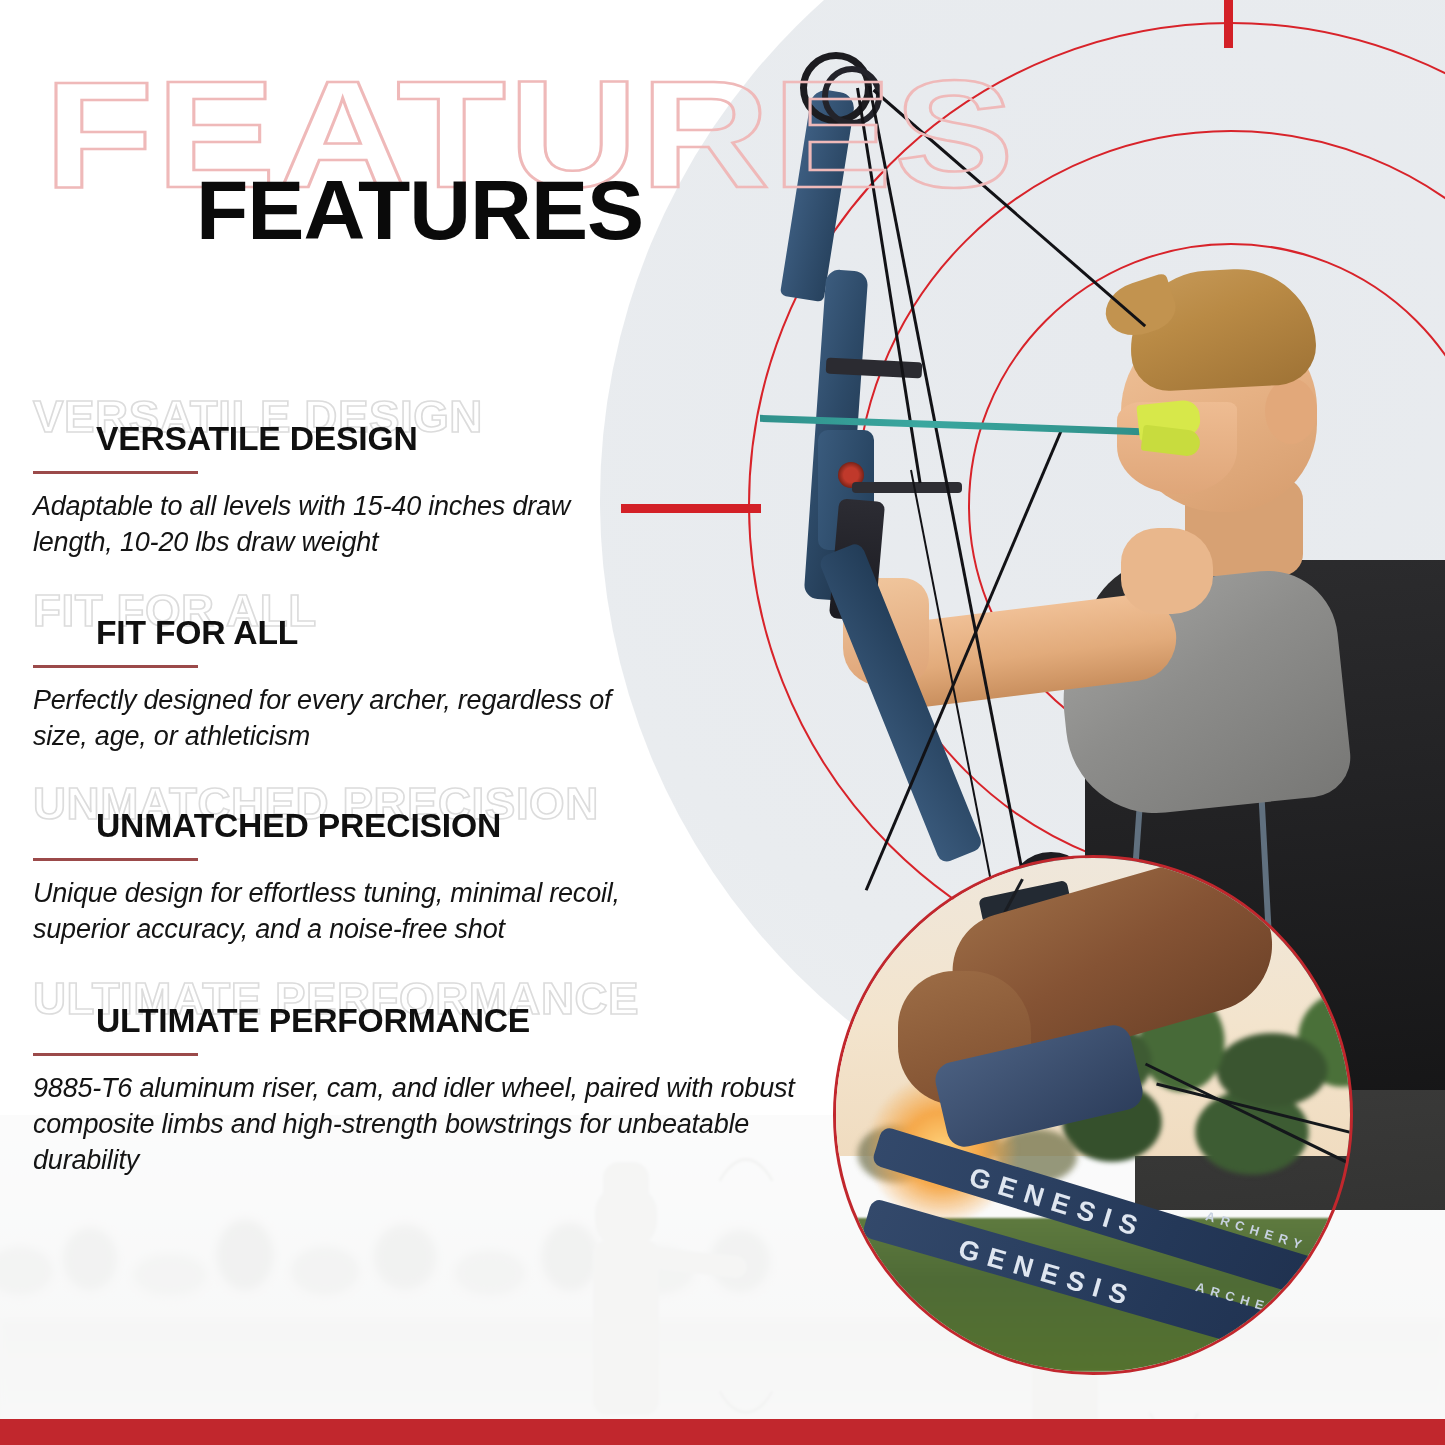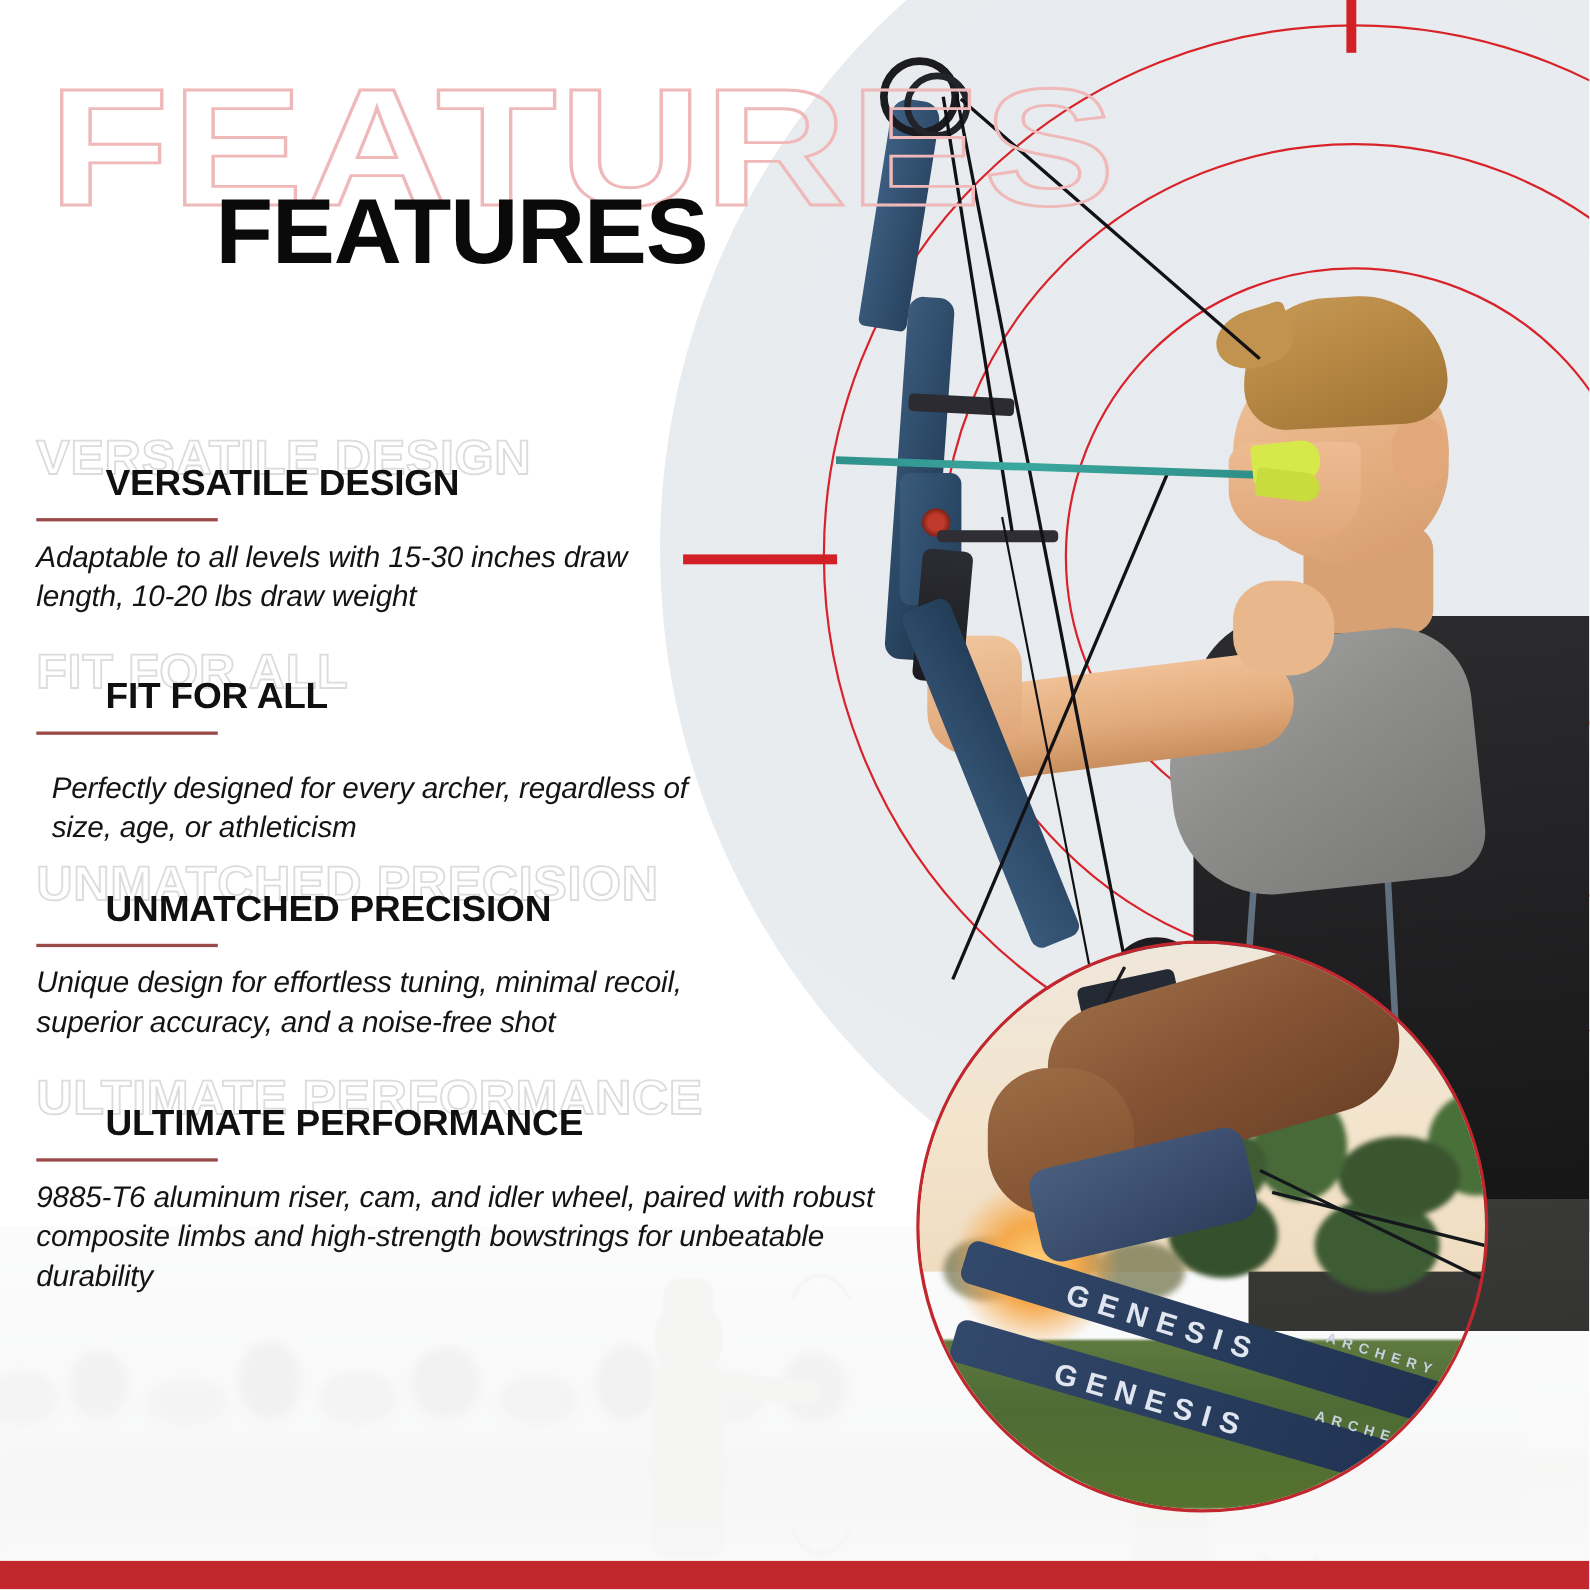--- a/index.html
+++ b/index.html
@@ -325,30 +325,30 @@
 
   <div class="ghost-title">FEATURES</div>
   <div class="main-title">FEATURES</div>
 
   <div class="feature" style="top:398px;">
     <div class="ghost f-ghost" style="left:33px;top:-6px;">VERSATILE DESIGN</div>
     <div style="position:absolute;left:96px;top:22px;">
       <div class="f-head">VERSATILE DESIGN</div>
     </div>
     <div class="f-rule" style="position:absolute;left:33px;top:66px;"></div>
-    <div class="f-body" style="position:absolute;left:33px;top:78px;width:600px;">Adaptable to all levels with 15-30 inches draw length, 10-20 lbs draw weight</div>
+    <div class="f-body" style="position:absolute;left:33px;top:78px;width:600px;">Adaptable to all levels with 15-40 inches draw length, 10-20 lbs draw weight</div>
   </div>
 
   <div class="feature" style="top:592px;">
     <div class="ghost f-ghost" style="left:33px;top:-6px;">FIT FOR ALL</div>
     <div style="position:absolute;left:96px;top:22px;">
       <div class="f-head">FIT FOR ALL</div>
     </div>
     <div class="f-rule" style="position:absolute;left:33px;top:66px;"></div>
-    <div class="f-body" style="position:absolute;left:33px;top:94px;width:640px;margin-left:14px;">Perfectly designed for every archer, regardless of size, age, or athleticism</div>
+    <div class="f-body" style="position:absolute;left:33px;top:78px;width:640px;">Perfectly designed for every archer, regardless of size, age, or athleticism</div>
   </div>
 
   <div class="feature" style="top:785px;">
     <div class="ghost f-ghost" style="left:33px;top:-6px;">UNMATCHED PRECISION</div>
     <div style="position:absolute;left:96px;top:22px;">
       <div class="f-head">UNMATCHED PRECISION</div>
     </div>
     <div class="f-rule" style="position:absolute;left:33px;top:66px;"></div>
     <div class="f-body" style="position:absolute;left:33px;top:78px;width:690px;">Unique design for effortless tuning, minimal recoil, superior accuracy, and a noise-free shot</div>
   </div>

